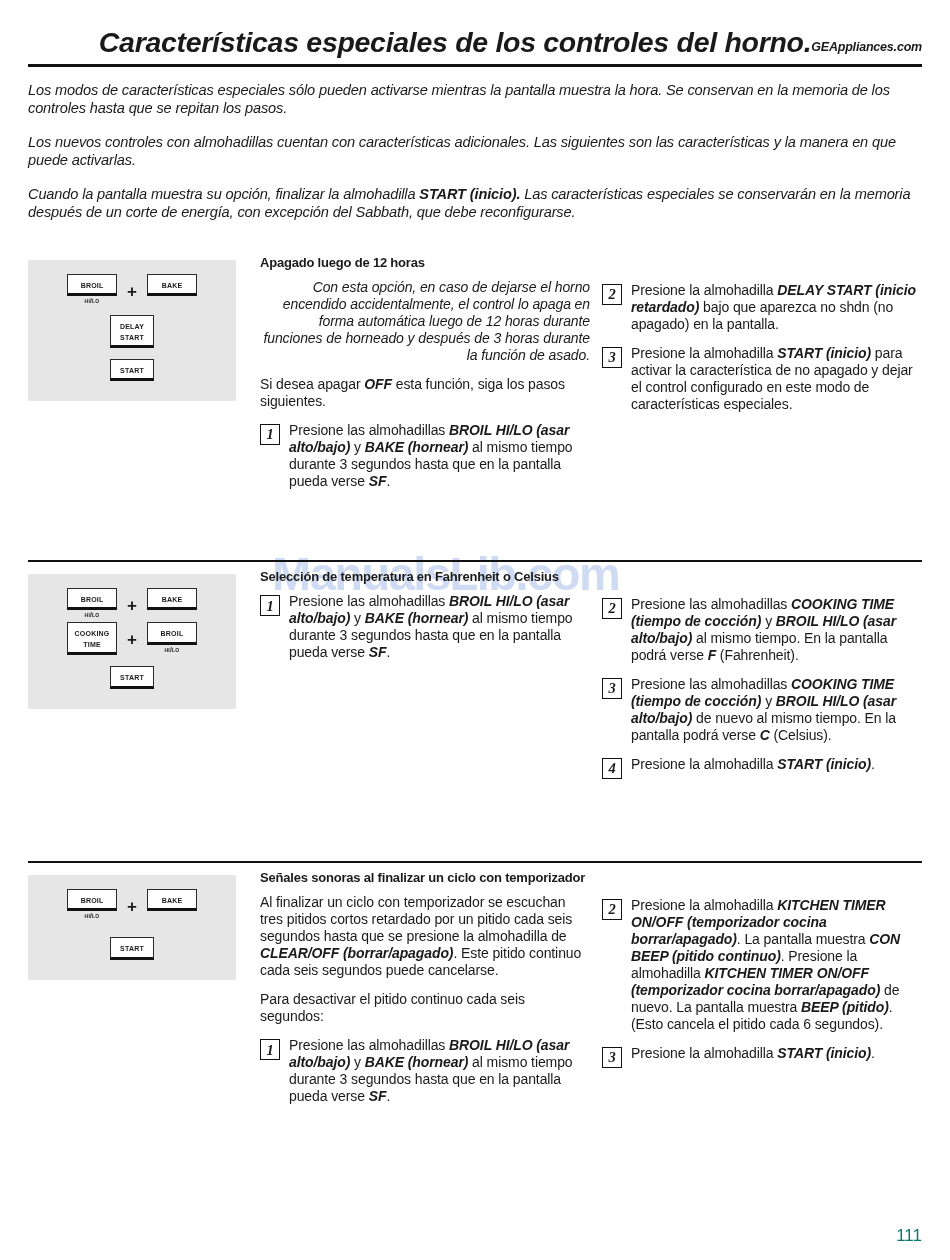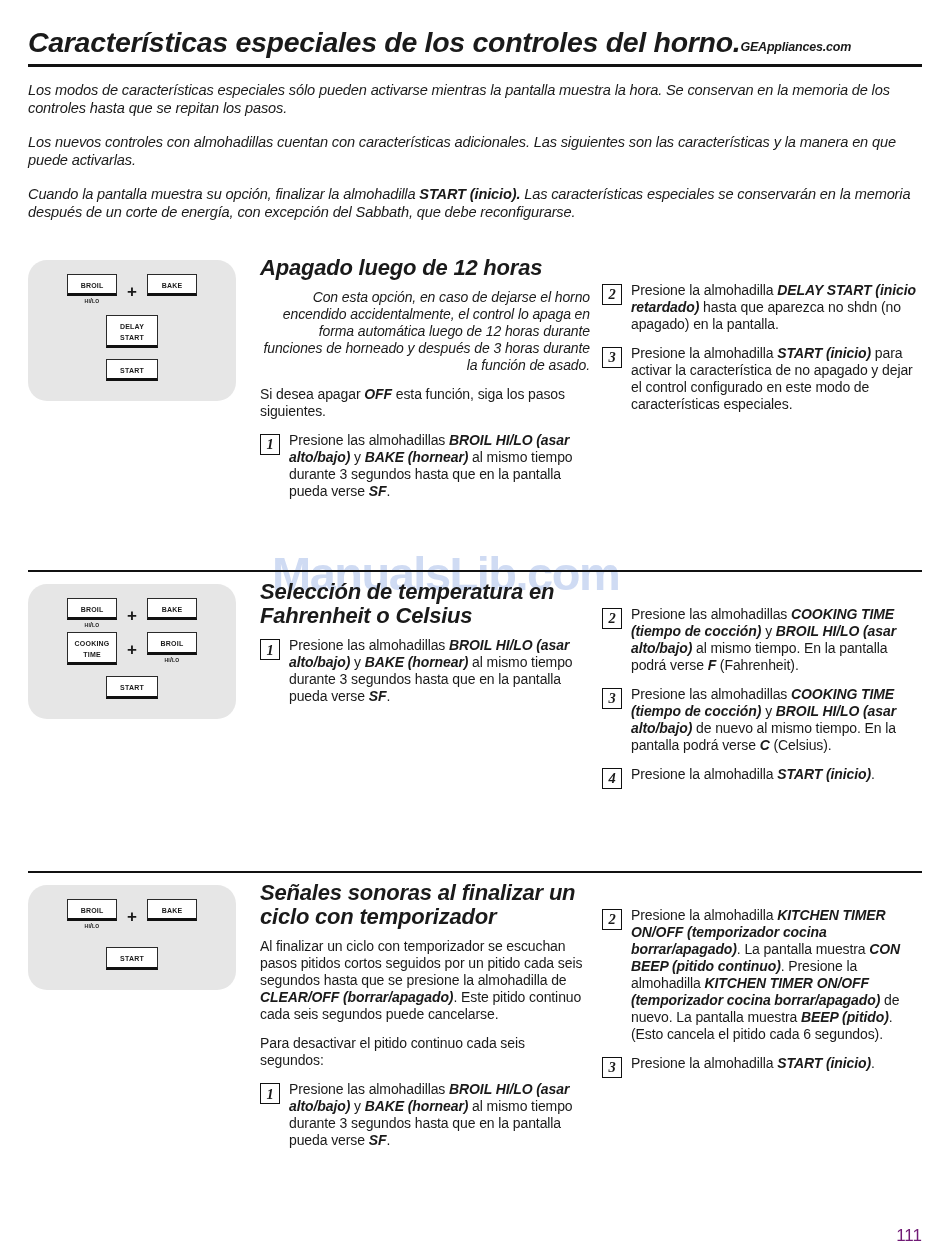--- a/index.html
+++ b/index.html
@@ -17,21 +17,21 @@
     position: relative;
     width: 950px;
     height: 1260px;
     padding: 0 28px;
   }
 
   
   .header {
     display: flex;
     align-items: flex-end;
-    justify-content: flex-start;
+    justify-content: flex-end;
     padding-top: 28px;
   }
   .page-title {
     font-size: 28.5px;
     font-style: italic;
     font-weight: bold;
     letter-spacing: -0.3px;
     line-height: 1;
     white-space: nowrap;
   }
@@ -67,21 +67,20 @@
   .sec-body {
     display: flex;
     align-items: flex-start;
   }
   .keypad {
     background: #e6e6e6;
     width: 208px;
     min-width: 208px;
     padding: 14px 0 16px 0;
     margin-top: 12px;
-    border-radius: 19px;
   }
   .kp-row {
     display: flex;
     align-items: flex-start;
     justify-content: center;
     gap: 10px;
     margin-bottom: 4px;
   }
   .kp-row.center { justify-content: center; }
   .key-wrap {
@@ -90,21 +89,21 @@
     align-items: center;
   }
   .key {
     border: 1.3px solid #2a2a2a;
     background: #ffffff;
     width: 50px;
     padding: 5px 3px 3px 3px;
     text-align: center;
     border-bottom: 3.4px solid #111;
   }
-  .key.wide { width: 52px; }
+  .key.wide { width: 44px; }
   .key-label {
     font-size: 9.3px;
     font-weight: bold;
     font-variant: small-caps;
     text-transform: lowercase;
     letter-spacing: 0.2px;
     line-height: 1.12;
     white-space: nowrap;
   }
   .key-sub {
@@ -127,22 +126,21 @@
   .cols {
     display: flex;
     flex: 1;
     gap: 0;
     padding-left: 24px;
   }
   .col-mid { width: 330px; min-width: 330px; }
   .col-right { width: 330px; min-width: 330px; padding-left: 12px; }
 
   .sec-title {
-    font-size: 22px;
-    font-style: italic;
+    font-size: 13px;
     font-weight: bold;
     letter-spacing: -0.2px;
     margin: 8px 0 9px 0;
     line-height: 1.1;
   }
   .body-text {
     font-size: 14px;
     line-height: 1.215;
     margin: 0 0 12px 0;
     letter-spacing: -0.1px;
@@ -198,21 +196,21 @@
   }
   .section, .header, .intro { position: relative; z-index: 1; }
   .sec2-head { position: relative; z-index: 2; }
 
   
   .page-num {
     position: absolute;
     right: 28px;
     bottom: 14px;
     font-size: 17px;
-    color: #701a75;
+    color: #0f766e;
   }
 </style>
 </head>
 <body>
 
 <div class="page">
 
   <div class="watermark">ManualsLib.com</div>
 
   <div class="header">
@@ -273,21 +271,21 @@
           <p class="body-text"><span>Si desea apagar </span><b>OFF</b><span> esta función, siga los pasos siguientes.</span></p>
           <div class="step">
             <div class="step-num">1</div>
             <div class="step-text"><span>Presione las almohadillas </span><b>BROIL HI/LO (asar alto/bajo)</b><span> y </span><b>BAKE (hornear)</b><span> al mismo tiempo durante 3 segundos hasta que en la pantalla pueda verse </span><b>SF</b><span>.</span></div>
           </div>
         </div>
         <div class="col-right">
           <div style="height:34px"></div>
           <div class="step">
             <div class="step-num">2</div>
-            <div class="step-text"><span>Presione la almohadilla </span><b>DELAY START (inicio retardado)</b><span> hasta que aparezca no shdn (no apagado) en la pantalla.</span></div>
+            <div class="step-text"><span>Presione la almohadilla </span><b>DELAY START (inicio retardado)</b><span> bajo que aparezca no shdn (no apagado) en la pantalla.</span></div>
           </div>
           <div class="step">
             <div class="step-num">3</div>
             <div class="step-text"><span>Presione la almohadilla </span><b>START (inicio)</b><span> para activar la característica de no apagado y dejar el control configurado en este modo de características especiales.</span></div>
           </div>
         </div>
       </div>
 
     </div>
   </div>
@@ -394,21 +392,21 @@
             <div class="key wide">
                 <div class="key-label">Start</div>
               </div>
           </div>
         </div>
       </div>
 
       <div class="cols">
         <div class="col-mid">
           <div class="sec-title">Señales sonoras al finalizar un ciclo con temporizador</div>
-          <p class="body-text"><span>Al finalizar un ciclo con temporizador se escuchan pasos pitidos cortos seguidos por un pitido cada seis segundos hasta que se presione la almohadilla de </span><b>CLEAR/OFF (borrar/apagado)</b><span>. Este pitido continuo cada seis segundos puede cancelarse.</span></p>
+          <p class="body-text"><span>Al finalizar un ciclo con temporizador se escuchan tres pitidos cortos retardado por un pitido cada seis segundos hasta que se presione la almohadilla de </span><b>CLEAR/OFF (borrar/apagado)</b><span>. Este pitido continuo cada seis segundos puede cancelarse.</span></p>
           <p class="body-text">Para desactivar el pitido continuo cada seis segundos:</p>
           <div class="step">
             <div class="step-num">1</div>
             <div class="step-text"><span>Presione las almohadillas </span><b>BROIL HI/LO (asar alto/bajo)</b><span> y </span><b>BAKE (hornear)</b><span> al mismo tiempo durante 3 segundos hasta que en la pantalla pueda verse </span><b>SF</b><span>.</span></div>
           </div>
         </div>
         <div class="col-right">
           <div style="height:34px"></div>
           <div class="step">
             <div class="step-num">2</div>

